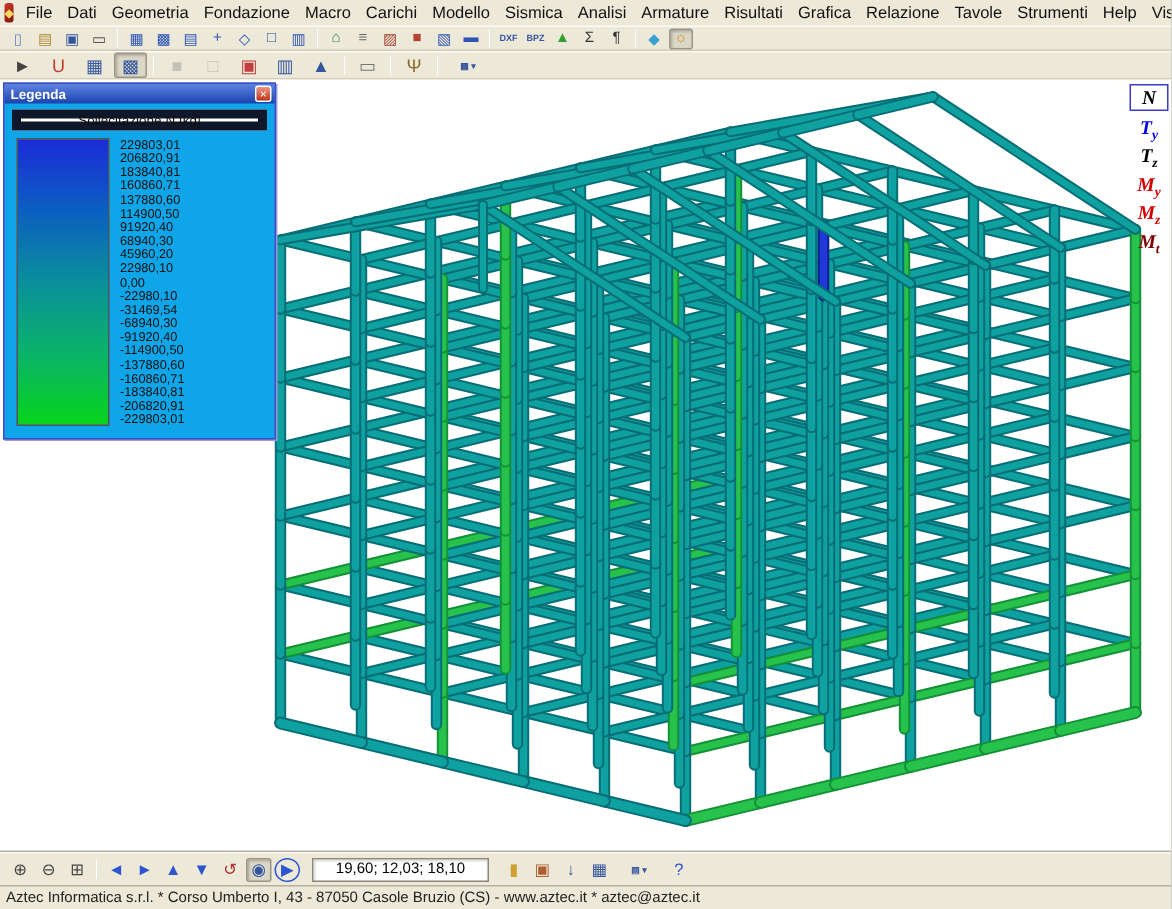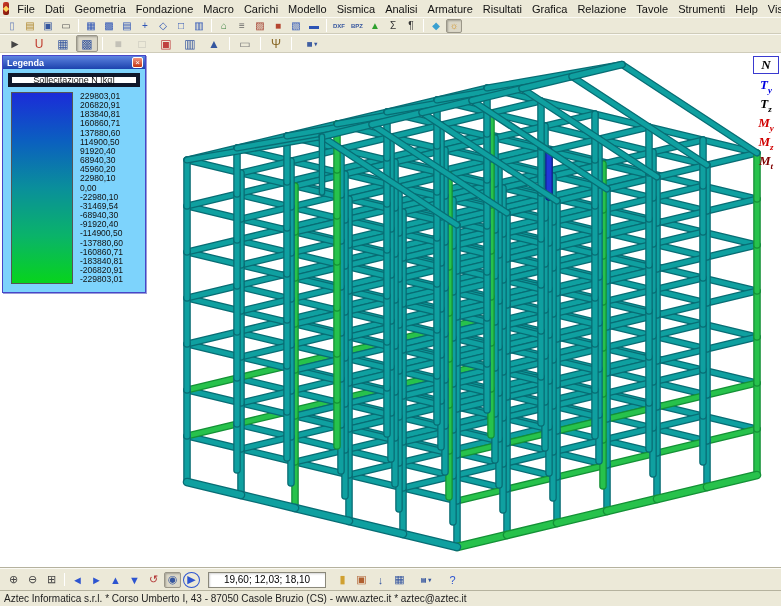--- a/index.html
+++ b/index.html
@@ -35,29 +35,29 @@
   .code-badge { position:absolute; right:4px; top:1px; width:178px; height:14px;
                 background:linear-gradient(180deg,#5d8ae2 0%,#16359c 55%,#0a2374 100%);
                 border:1px solid #05154e; border-radius:2px; color:#fff; font-size:10px;
                 display:flex; align-items:center; justify-content:center; }
 
   
   .viewport { position:absolute; left:0; top:53px; width:781px; height:515px; background:#ffffff; }
   #model-svg { position:absolute; left:0; top:0; }
 
   
-  .legend-panel { position:absolute; left:2px; top:2px; width:144px; height:238px;
-                  background:#7dd3fc; border:1px solid #4646c8; box-shadow:1px 1px 0 #9a9ad8; }
+  .legend-panel { position:absolute; left:2px; top:2px; width:182px; height:238px;
+                  background:#0ea5e9; border:1px solid #4646c8; box-shadow:1px 1px 0 #9a9ad8; }
   .legend-titlebar { height:13px; background:linear-gradient(180deg,#5d84e0,#1c42ae);
                      display:flex; align-items:center; justify-content:space-between; padding:0 2px 0 4px; }
   .legend-title { color:#fff; font-size:9px; font-weight:bold; }
   .legend-close { width:11px; height:11px; background:linear-gradient(180deg,#f0957f,#c33414);
                   border:1px solid #fff; border-radius:2px; color:#fff; font-size:8px;
                   line-height:9px; text-align:center; cursor:default; }
-  .legend-subtitle { margin:4px 5px 3px 5px; height:14px; border:4px solid #0f172a; background:#fff;
+  .legend-subtitle { margin:4px 5px 3px 5px; height:14px; border:6px solid #0f172a; background:#fff;
                      font-size:9px; display:flex; align-items:center; justify-content:center; color:#111; }
   .legend-body { display:flex; padding:2px 0 0 8px; }
   #legend-gradient { width:62px; height:192px; border:1px solid #555; }
   #legend-values { margin-left:7px; }
   .lv { font-size:8.5px; line-height:9.15px; color:#111; white-space:nowrap; }
 
   
   #result-strip { position:absolute; right:2px; top:3px; width:26px; }
   .rc { height:19px; text-align:center; font-family:"Liberation Serif", serif; font-style:italic;
         font-weight:bold; font-size:13px; line-height:18px; cursor:default; }

